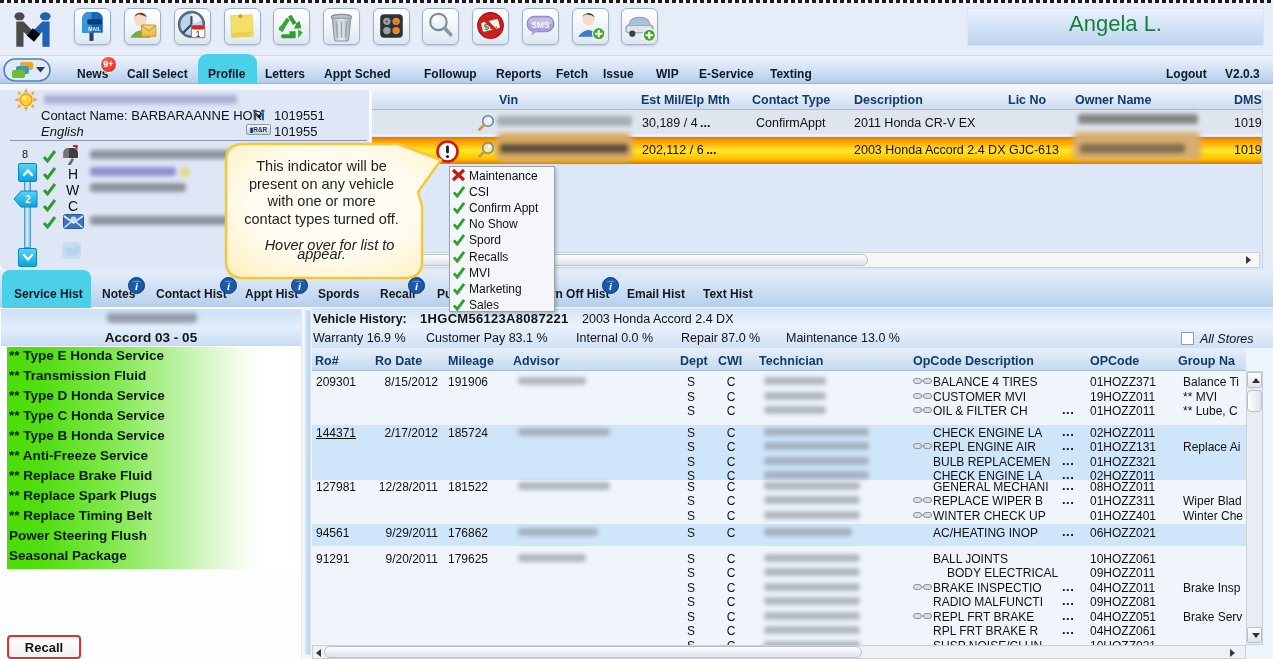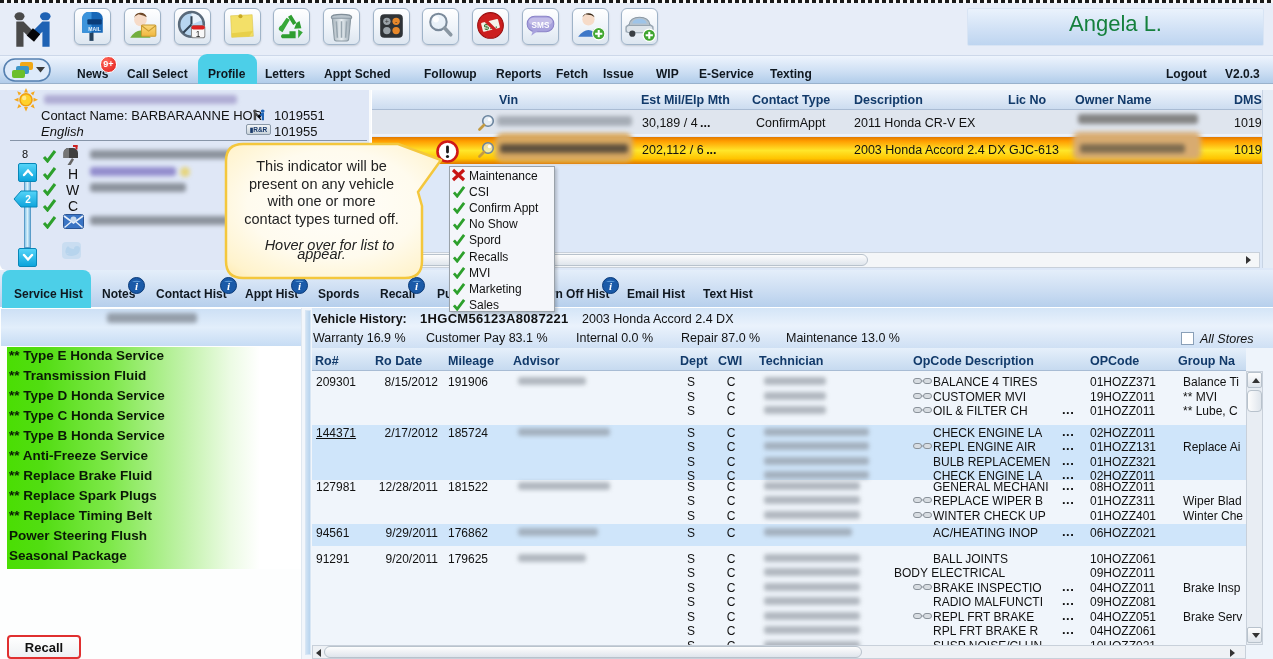--- a/index.html
+++ b/index.html
@@ -322,20 +322,21 @@
     </svg>
 <svg class="ab" style="left:602px;top:277px" width="17" height="17" viewBox="0 0 17 17">
       <circle cx="8.5" cy="8.5" r="8" fill="#1a5aa8"></circle>
       <circle cx="8.5" cy="8.5" r="8" fill="none" stroke="#0a3a78" stroke-width="1"></circle>
       <path d="M4 5 a6 4 0 0 1 9 0" fill="#6aa8e0" opacity=".8"></path>
       <text x="8.5" y="12.5" font-size="11" font-style="italic" font-weight="bold" fill="#fff" text-anchor="middle" font-family="Liberation Serif">i</text>
     </svg>
 <div class="ab" style="left:0;top:308px;width:302px;height:351px;background:#fdfefe;border-right:1px solid #e0e8f0;"></div>
 <div class="ab" style="left:1px;top:309px;width:300px;height:37px;background:linear-gradient(180deg,#cde0f5,#e2eefb 50%,#c6dcf4);"></div>
 <div class="ab blur" style="left:107px;top:313px;width:90px;height:10px;background:#6a7078;opacity:.6;"></div>
+<div class="ab" style="left:1px;top:330px;width:300px;height:13px;font-size:13.5px;font-weight:bold;color:#111;text-align:center;">Accord 03 - 05</div>
 <div class="ab" style="left:1px;top:346px;width:300px;height:1px;background:#fff;"></div>
 <div class="ab" style="left:7px;top:347px;width:294px;height:222px;background:linear-gradient(90deg,#4ade03 0,#52dd12 12%,#7ee84a 35%,#c0f2a8 60%,#ecfbe4 76%,#ffffff 86%);"></div>
 <div class="ab nw" style="left:9px;top:348px;font-size:13.5px;font-weight:bold;color:#0a1a06;">** Type E Honda Service</div>
 <div class="ab nw" style="left:9px;top:368px;font-size:13.5px;font-weight:bold;color:#0a1a06;">** Transmission Fluid</div>
 <div class="ab nw" style="left:9px;top:388px;font-size:13.5px;font-weight:bold;color:#0a1a06;">** Type D Honda Service</div>
 <div class="ab nw" style="left:9px;top:408px;font-size:13.5px;font-weight:bold;color:#0a1a06;">** Type C Honda Service</div>
 <div class="ab nw" style="left:9px;top:428px;font-size:13.5px;font-weight:bold;color:#0a1a06;">** Type B Honda Service</div>
 <div class="ab nw" style="left:9px;top:448px;font-size:13.5px;font-weight:bold;color:#0a1a06;">** Anti-Freeze Service</div>
 <div class="ab nw" style="left:9px;top:468px;font-size:13.5px;font-weight:bold;color:#0a1a06;">** Replace Brake Fluid</div>
 <div class="ab nw" style="left:9px;top:488px;font-size:13.5px;font-weight:bold;color:#0a1a06;">** Replace Spark Plugs</div>
@@ -493,21 +494,21 @@
 <div class="ab nw" style="left:448px;top:552px;font-size:12px;color:#111;">179625</div>
 <div class="ab blur" style="left:518px;top:554px;width:68px;height:8px;background:#888f98;opacity:.6;"></div>
 <div class="ab" style="left:684px;top:552px;width:14px;font-size:12px;color:#111;text-align:center">S</div>
 <div class="ab" style="left:724px;top:552px;width:14px;font-size:12px;color:#111;text-align:center">C</div>
 <div class="ab blur" style="left:764px;top:554px;width:96px;height:8px;background:#888f98;opacity:.6;"></div>
 <div class="ab nw" style="left:933px;top:552px;font-size:12px;color:#111;">BALL JOINTS</div>
 <div class="ab nw" style="left:1090px;top:552px;font-size:12px;color:#111;">10HOZZ061</div>
 <div class="ab" style="left:684px;top:566px;width:14px;font-size:12px;color:#111;text-align:center">S</div>
 <div class="ab" style="left:724px;top:566px;width:14px;font-size:12px;color:#111;text-align:center">C</div>
 <div class="ab blur" style="left:764px;top:568px;width:96px;height:8px;background:#888f98;opacity:.6;"></div>
-<div class="ab nw" style="left:894px;top:566px;font-size:12px;color:#111;">BODY ELECTRICAL</div>
+<div class="ab nw" style="left:947px;top:566px;font-size:12px;color:#111;">BODY ELECTRICAL</div>
 <div class="ab nw" style="left:1090px;top:566px;font-size:12px;color:#111;">09HOZZ011</div>
 <div class="ab" style="left:684px;top:581px;width:14px;font-size:12px;color:#111;text-align:center">S</div>
 <div class="ab" style="left:724px;top:581px;width:14px;font-size:12px;color:#111;text-align:center">C</div>
 <div class="ab blur" style="left:764px;top:583px;width:96px;height:8px;background:#888f98;opacity:.6;"></div>
 <svg class="ab" style="left:913px;top:582px" width="20" height="10" viewBox="0 0 20 10">
       <rect x="0.5" y="2.5" width="8" height="5" rx="2.5" fill="#d8dde2" stroke="#8a929a" stroke-width="1"></rect>
       <rect x="10.5" y="2.5" width="8" height="5" rx="2.5" fill="#d8dde2" stroke="#8a929a" stroke-width="1"></rect>
       <path d="M8.5 5 h2" stroke="#8a929a" stroke-width="1"></path>
     </svg>
 <div class="ab nw" style="left:933px;top:581px;font-size:12px;color:#111;">BRAKE INSPECTIO</div>

